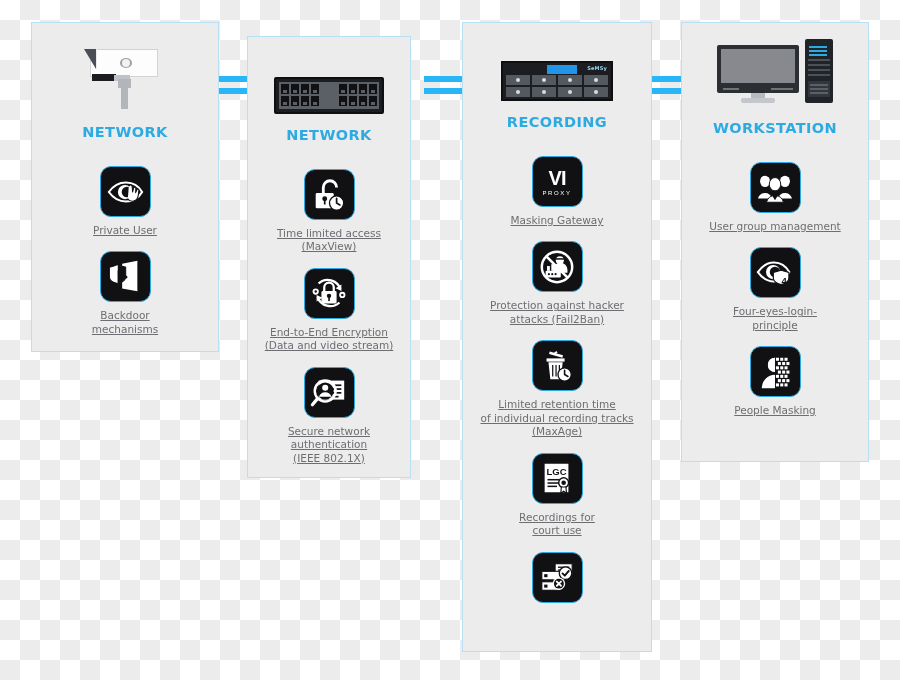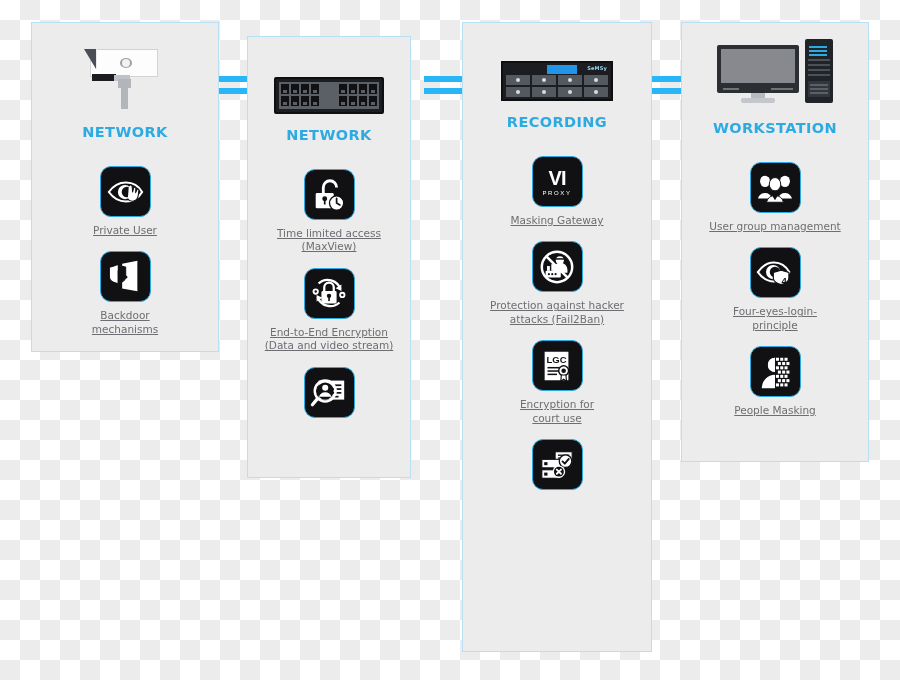--- a/index.html
+++ b/index.html
@@ -245,20 +245,23 @@
             <rect x="24" y="16" width="9" height="1.8" fill="#111114"></rect>
             <rect x="24" y="20" width="9" height="1.8" fill="#111114"></rect>
             <rect x="24" y="24" width="6" height="1.8" fill="#111114"></rect>
             <circle cx="16" cy="19" r="11" fill="none" stroke="#fff" stroke-width="2.6"></circle>
             <circle cx="16" cy="19" r="9" fill="#111114"></circle>
             <circle cx="16" cy="15.5" r="3.2" fill="#fff"></circle>
             <path d="M9.5 25 a6.8 6.8 0 0 1 13 0 Z" fill="#fff"></path>
             <path d="M7.5 27.5 L2.5 33.5" stroke="#fff" stroke-width="3.4" stroke-linecap="round"></path>
           </svg>
         </div>
+        <div class="caption" style="white-space:pre-line;">Secure network
+authentication
+(IEEE 802.1X)</div>
       </div>
 
     </div>
   </div>
 
   <div class="panel" style="left:462px;top:22px;width:190px;height:630px;padding-top:22px;">
     <div class="panel-head">
       <div class="head-icon" style="height:56px;">
         <div class="rec">
           <div class="rec-top"></div>
@@ -301,35 +304,51 @@
             <circle cx="18.5" cy="27.5" r="1.1" fill="#111114"></circle>
             <rect x="9.5" y="19" width="3" height="5" fill="#fff"></rect>
             <rect x="14" y="17" width="3" height="7" fill="#fff"></rect>
             <path d="M8.8 8.8 L31.2 31.2" stroke="#fff" stroke-width="2.8"></path>
           </svg>
         </div>
         <div class="caption" style="white-space:pre-line;">Protection against hacker
 attacks (Fail2Ban)</div>
       </div>
 
+      <div class="item">
+        <div class="tile">
+          <svg width="38" height="38" viewBox="0 0 40 40">
+            <path d="M12 6 L26 10" stroke="#fff" stroke-width="2.6"></path>
+            <path d="M16 8 L20 5" stroke="#fff" stroke-width="2"></path>
+            <rect x="9" y="12" width="19" height="3.4" fill="#fff"></rect>
+            <path d="M11 16 L13 34 h11 l2 -18 z" fill="#fff"></path>
+            <path d="M15.5 19 v12 M19 19 v12 M22.5 19 v12" stroke="#111114" stroke-width="1.3"></path>
+            <circle cx="28" cy="29" r="7" fill="#fff" stroke="#111114" stroke-width="1.4"></circle>
+            <path d="M28 24.5 V29 L31.5 31" stroke="#111114" stroke-width="1.7" fill="none" stroke-linecap="round"></path>
+          </svg>
+        </div>
+        <div class="caption" style="white-space:pre-line;">Limited retention time
+of individual recording tracks
+(MaxAge)</div>
+      </div>
 
       <div class="item">
         <div class="tile">
           <svg width="38" height="38" viewBox="0 0 40 40">
             <rect x="7" y="5" width="25" height="30" fill="#fff"></rect>
             <text x="19.5" y="17" font-family="Liberation Sans, sans-serif" font-size="10" font-weight="bold" fill="#111114" text-anchor="middle">LGC</text>
             <rect x="10" y="21" width="14" height="1.6" fill="#111114"></rect>
             <rect x="10" y="24.5" width="14" height="1.6" fill="#111114"></rect>
             <rect x="10" y="28" width="10" height="1.6" fill="#111114"></rect>
             <circle cx="27" cy="25" r="5.2" fill="#fff" stroke="#111114" stroke-width="1.5"></circle>
             <circle cx="27" cy="25" r="2.4" fill="#111114"></circle>
             <path d="M24.6 29.5 L24 36 L27 34 L30 36 L29.4 29.5 Z" fill="#fff" stroke="#111114" stroke-width="1.2"></path>
           </svg>
         </div>
-        <div class="caption" style="white-space:pre-line;">Encryption for
+        <div class="caption" style="white-space:pre-line;">Recordings for
 court use</div>
       </div>
 
       <div class="item">
         <div class="tile">
           <svg width="38" height="38" viewBox="0 0 40 40">
             <rect x="18" y="6" width="18" height="12" fill="#fff" stroke="#111114" stroke-width="1.2"></rect>
             <rect x="21" y="9" width="12" height="1.4" fill="#111114"></rect>
             <rect x="21" y="12" width="12" height="1.4" fill="#111114"></rect>
             <rect x="4" y="14" width="20" height="9" fill="#fff" stroke="#111114" stroke-width="1.2"></rect>

